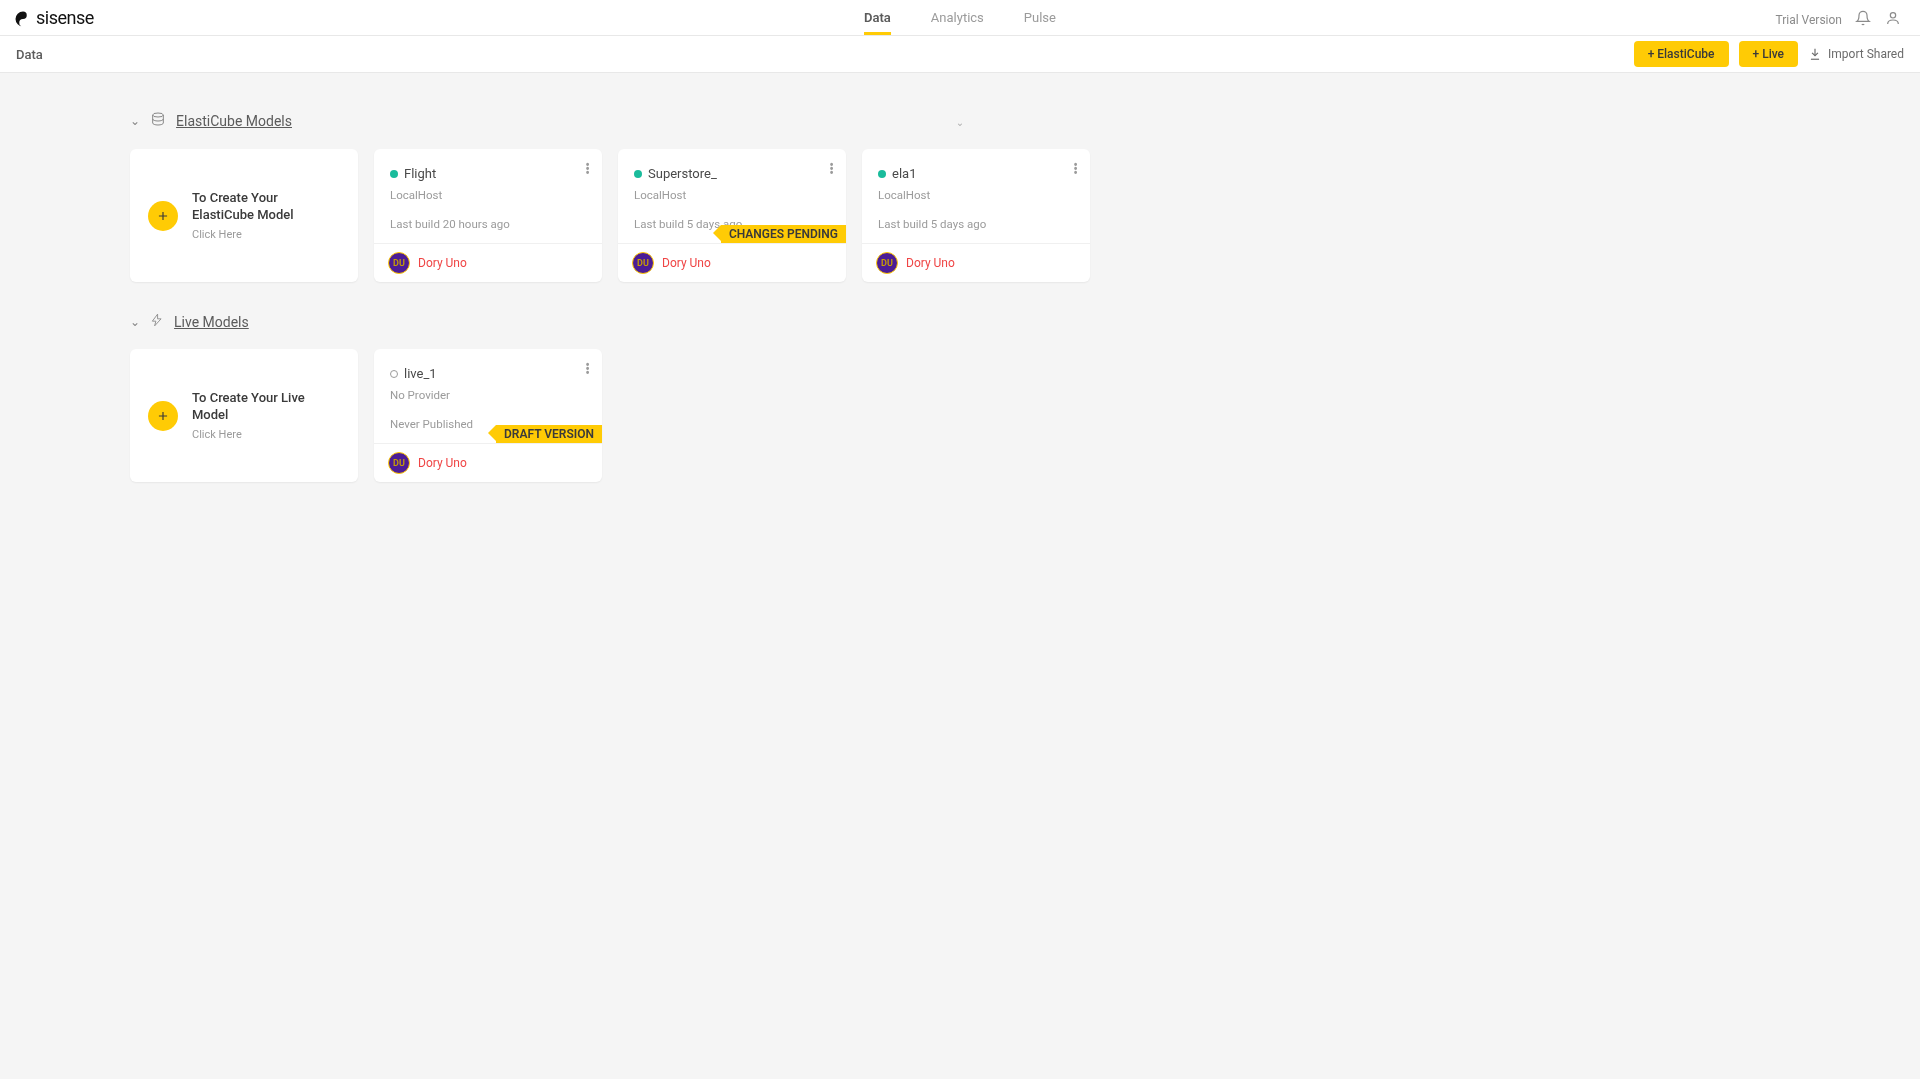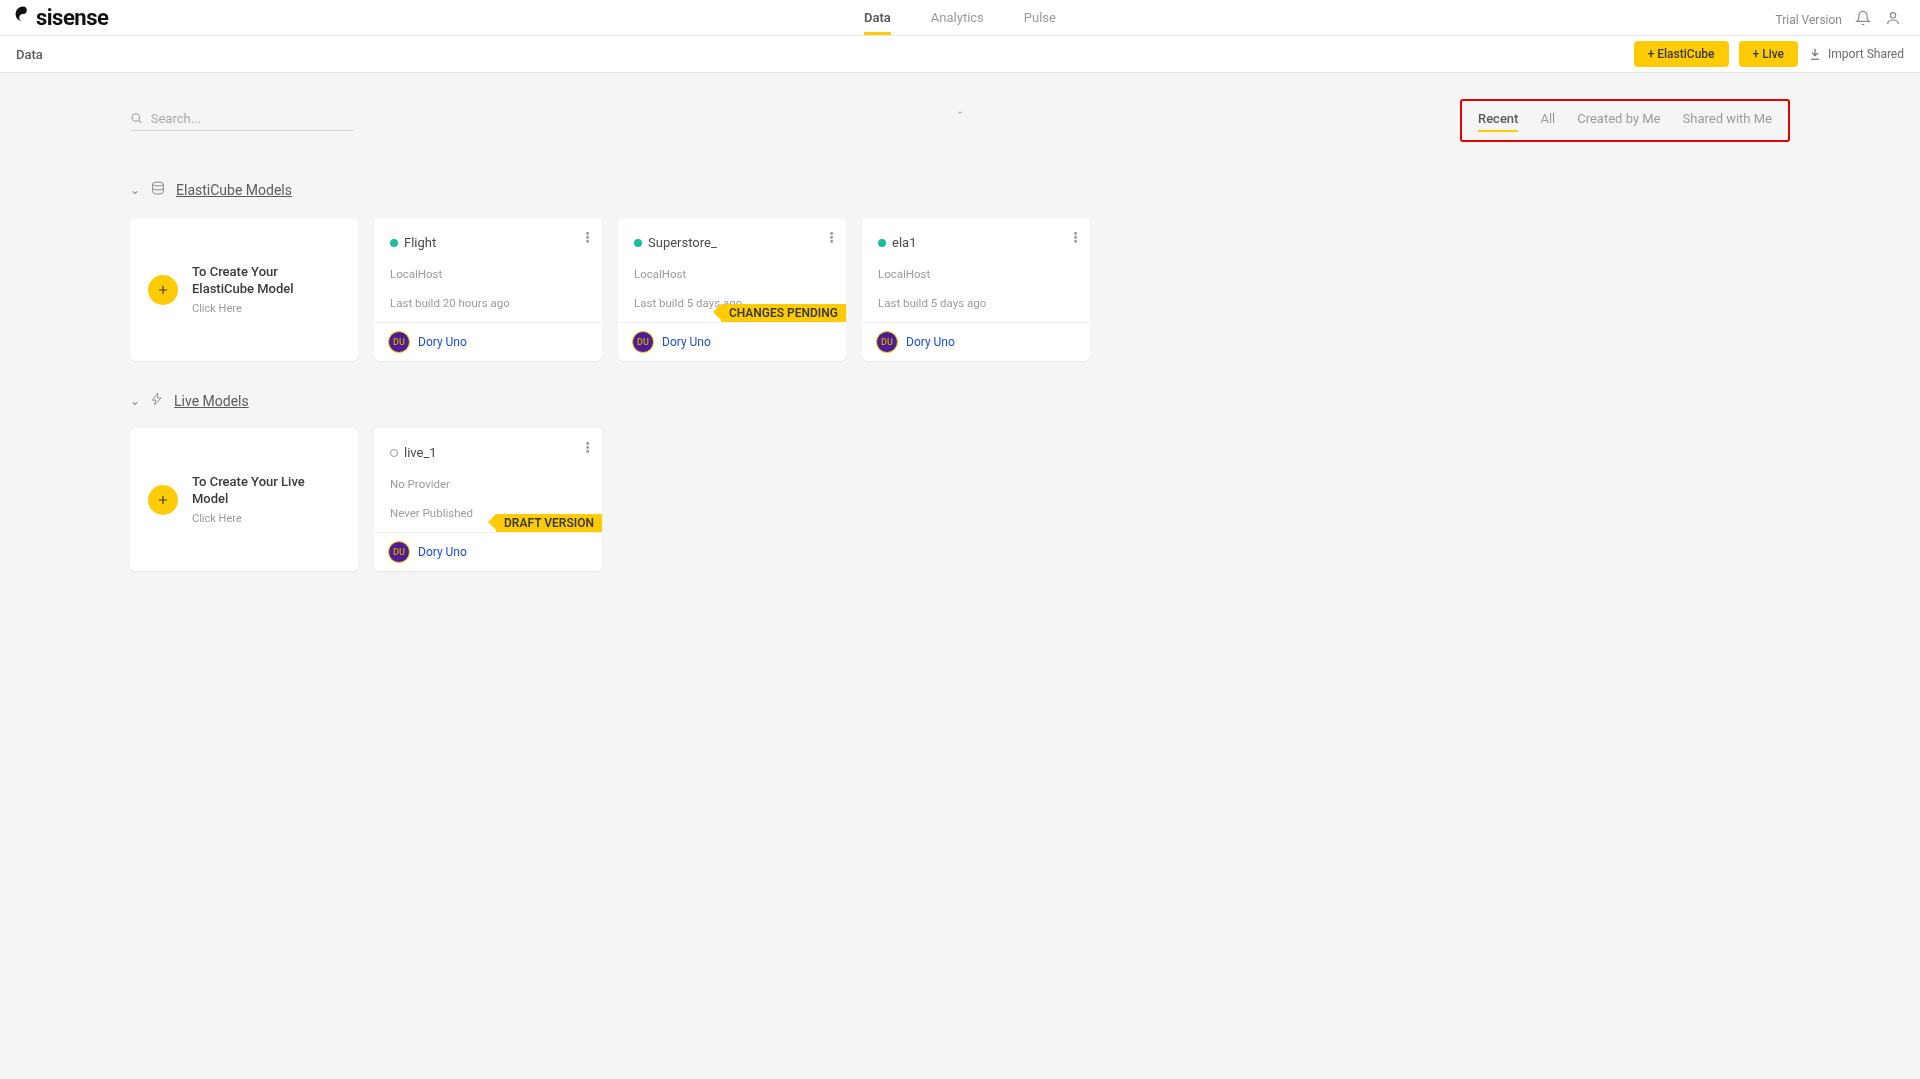--- a/index.html
+++ b/index.html
@@ -1,20 +1,20 @@
 <!DOCTYPE html>
 <html><head>
 <meta charset="utf-8">
 <style>
 * { margin: 0; padding: 0; box-sizing: border-box; font-family: -apple-system, BlinkMacSystemFont, "Segoe UI", Roboto, Arial, sans-serif; }
 body { background: #f5f5f5; width: 1920px; height: 1079px; overflow: hidden; }
 
 
 .topnav { height: 36px; background: #fff; display: flex; align-items: center; border-bottom: 1px solid #e8e8e8; position: relative; }
-.logo { display: flex; align-items: flex-start; margin-left: 14px; font-weight: 700; font-size: 22px; letter-spacing: -0.5px; color: #111; }
+.logo { display: flex; align-items: flex-end; margin-left: 14px; font-weight: 400; font-size: 18px; letter-spacing: -0.5px; color: #111; }
 .logo svg { margin-right: 4px; }
 .topnav-tabs { position: absolute; left: 50%; transform: translateX(-50%); display: flex; gap: 40px; height: 100%; align-items: center; }
 .topnav-tab { font-size: 13px; color: #9b9b9b; cursor: pointer; height: 100%; display: flex; align-items: center; position: relative; }
 .topnav-tab.active { color: #5b5b5b; font-weight: 600; }
 .topnav-tab.active::after { content: ""; position: absolute; bottom: 0; left: 0; right: 0; height: 3px; background: #ffcb05; }
 .topnav-right { margin-left: auto; display: flex; align-items: flex-end; gap: 12px; margin-right: 18px; }
 .trial { font-size: 12px; color: #8b8b8b; }
 .icon-btn { width: 18px; height: 18px; display: flex; align-items: center; justify-content: center; cursor: pointer; color: #8b8b8b; }
 
 
@@ -53,31 +53,31 @@
 .plus-circle { width: 30px; height: 30px; border-radius: 50%; background: #ffcb05; display: flex; align-items: center; justify-content: center; flex-shrink: 0; margin-right: 14px; }
 .plus-circle svg { stroke: #3a3a3a; }
 .create-text .line1 { font-size: 13px; color: #3a3a3a; font-weight: 500; line-height: 1.3; }
 .create-text .line2 { font-size: 11px; color: #9b9b9b; margin-top: 4px; }
 
 .model-card .card-body { padding: 14px 16px 12px 16px; position: relative; min-height: 76px; }
 .model-card .status-dot { width: 8px; height: 8px; border-radius: 50%; display: inline-block; margin-right: 6px; vertical-align: middle; }
 .status-green { background: #1abc9c; }
 .status-empty { width: 8px; height: 8px; border: 1.5px solid #9b9b9b; border-radius: 50%; display: inline-block; margin-right: 6px; vertical-align: middle; box-sizing: border-box; }
 .model-card .model-name { font-size: 13px; color: #4a4a4a; font-weight: 400; }
-.model-card .model-host { font-size: 11.5px; color: #9b9b9b; margin-top: 16px; }
+.model-card .model-host { font-size: 11.5px; color: #9b9b9b; margin-top: 6px; }
 .model-card .model-build { font-size: 11.5px; color: #9b9b9b; margin-top: 15px; }
 .model-card .kebab { position: absolute; top: 14px; right: 12px; color: #9b9b9b; cursor: pointer; font-size: 14px; line-height: 0.4; letter-spacing: 0; }
 .model-card .kebab span { display: block; height: 4px; }
 
 .flag { position: absolute; right: 0; bottom: 0; font-size: 12px; font-weight: 600; color: #3a3a3a; background: #ffcb05; padding: 2px 8px; }
 .flag::before { content: ""; position: absolute; left: -8px; top: 0; border-top: 8px solid transparent; border-bottom: 8px solid transparent; border-right: 8px solid #ffcb05; }
 
 .card-footer { border-top: 1px solid #f0f0f0; padding: 8px 14px; display: flex; align-items: center; gap: 8px; }
 .avatar { width: 22px; height: 22px; border-radius: 50%; border: 1.5px solid #ffcb05; display: flex; align-items: center; justify-content: center; font-size: 9px; color: #c9a100; font-weight: 600; background: #4c1d95; }
-.owner-name { font-size: 12px; color: #1d4ed8; }
+.owner-name { font-size: 12px; color: #ef4444; }
 
 .section-header.live { margin-top: 30px; }
 </style>
 </head>
 <body>
 
 <div class="topnav">
   <div class="logo">
     <svg width="18" height="18" viewBox="0 0 24 24">
         <path d="M12 2 A10 10 0 0 0 12 22 A5 5 0 0 1 12 12 A5 5 0 0 0 12 2 Z" fill="#111"></path>
@@ -124,35 +124,20 @@
           <path d="M5 21h14"></path>
         </svg>
       <span>Import Shared</span>
     </span>
   </div>
 </div>
 
 <div class="content">
   <div class="expand-handle">⌄</div>
 
-  <div class="search-row">
-    <div class="search-box">
-      <svg width="14" height="14" viewBox="0 0 24 24" fill="none" stroke="#9b9b9b" stroke-width="2">
-          <circle cx="11" cy="11" r="7"></circle>
-          <path d="M21 21l-4-4"></path>
-        </svg>
-      <input type="text" placeholder="Search..." style="">
-    </div>
-    <div class="filter-tabs-wrap">
-      <div class="filter-tab active"><span>Recent</span></div>
-      <div class="filter-tab"><span>All</span></div>
-      <div class="filter-tab"><span>Created by Me</span></div>
-      <div class="filter-tab"><span>Shared with Me</span></div>
-    </div>
-  </div>
 
   <div class="section-header">
     <span class="chev">⌄</span>
     <span class="sec-icon">
       <svg width="16" height="16" viewBox="0 0 24 24" fill="none" stroke="currentColor" stroke-width="1.5">
           <ellipse cx="12" cy="6" rx="8" ry="3"></ellipse>
           <path d="M4 6v12c0 1.7 3.6 3 8 3s8-1.3 8-3V6"></path>
           <path d="M4 12c0 1.7 3.6 3 8 3s8-1.3 8-3"></path>
         </svg>
     </span>

